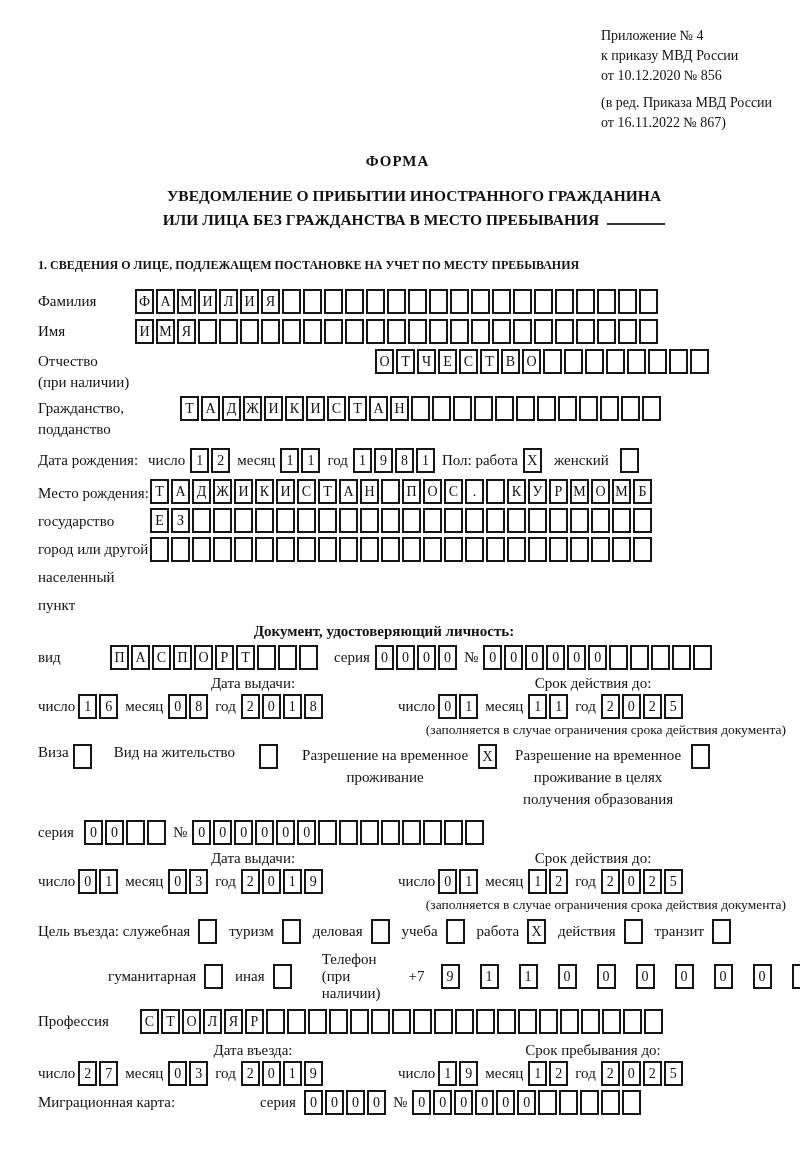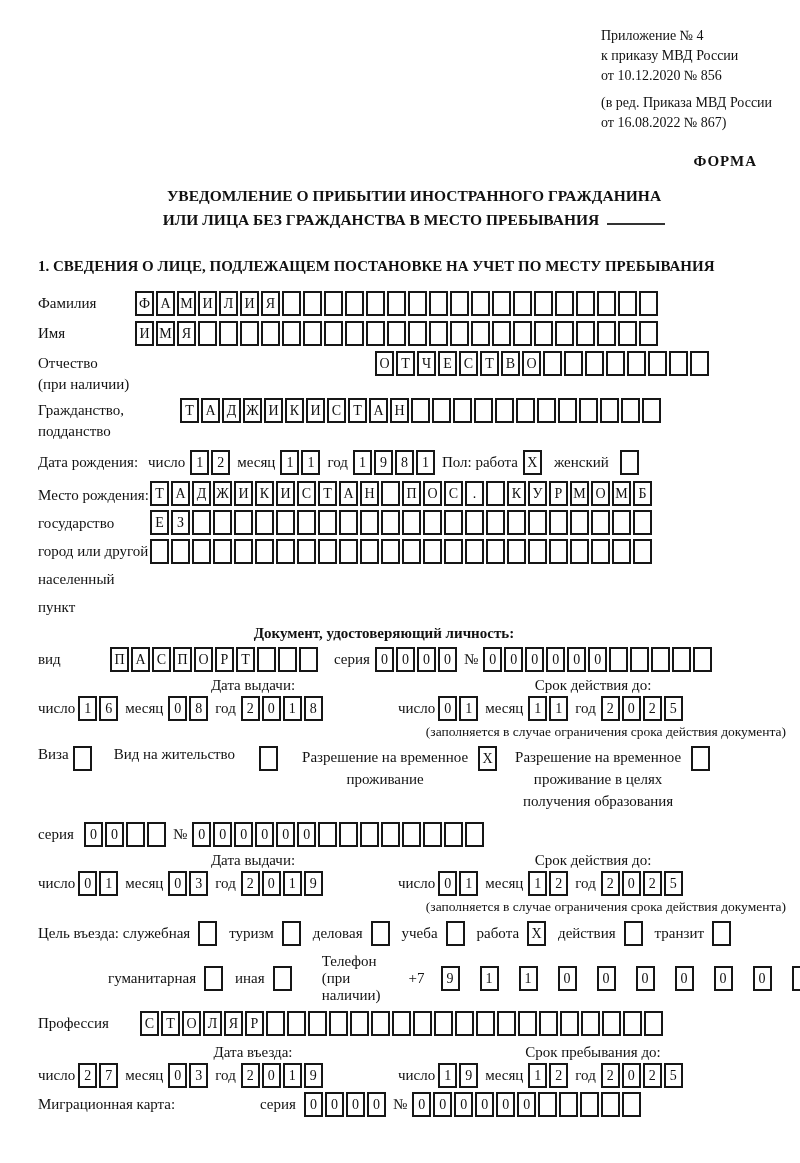--- a/index.html
+++ b/index.html
@@ -17,26 +17,26 @@
   .cb {
     display:inline-block; width:19px; height:25px;
     border:2px solid #161616; margin-right:2px;
     text-align:center; line-height:21px; font-size:14px;
     vertical-align:middle; background:#fff;
   }
   .chk { margin-right:0; }
 
   .hdr { margin-left:563px; line-height:20px; font-size:14px; }
   .hdr .rev { margin-top:7px; }
-  .forma { text-align:right; padding-right:33px; font-weight:bold; font-size:15px; margin-top:20px; letter-spacing:1px; }
+  .forma { text-align:center; padding-right:33px; font-weight:bold; font-size:15px; margin-top:20px; letter-spacing:1px; }
 
   .title { text-align:center; font-weight:bold; font-size:15.5px; line-height:24px; margin-top:14px; }
   .blank-line { display:inline-block; width:58px; border-bottom:2px solid #333; height:1px; vertical-align:baseline; margin-left:8px; }
 
-  .sect { font-weight:bold; font-size:15px; margin-top:26px; margin-bottom:16px; }
+  .sect { font-weight:bold; font-size:12px; margin-top:26px; margin-bottom:16px; }
 
   .frow { display:flex; align-items:center; margin-bottom:5px; }
   .frow .lbl { flex-shrink:0; }
   .lbl-w97 { width:97px; }
   .lbl-w337 { width:337px; }
   .lbl-w142 { width:142px; }
   .subnote { margin-top:-2px; margin-bottom:4px; line-height:19px; }
 
   .dlbl { margin:0 5px; }
 
@@ -72,21 +72,21 @@
 </head>
 <body>
 
 <div class="page">
 
   <div class="hdr">
     <div>Приложение № 4</div>
     <div>к приказу МВД России</div>
     <div>от 10.12.2020 № 856</div>
     <div class="rev">(в ред. Приказа МВД России</div>
-    <div>от 16.08.2022 № 867)</div>
+    <div>от 16.11.2022 № 867)</div>
   </div>
 
   <div class="forma">ФОРМА</div>
 
   <div class="title">
     <div>УВЕДОМЛЕНИЕ О ПРИБЫТИИ ИНОСТРАННОГО ГРАЖДАНИНА</div>
     <div><span>ИЛИ ЛИЦА БЕЗ ГРАЖДАНСТВА В МЕСТО ПРЕБЫВАНИЯ</span><span class="blank-line"></span></div>
   </div>
 
   <div class="sect">1. СВЕДЕНИЯ О ЛИЦЕ, ПОДЛЕЖАЩЕМ ПОСТАНОВКЕ НА УЧЕТ ПО МЕСТУ ПРЕБЫВАНИЯ</div>

